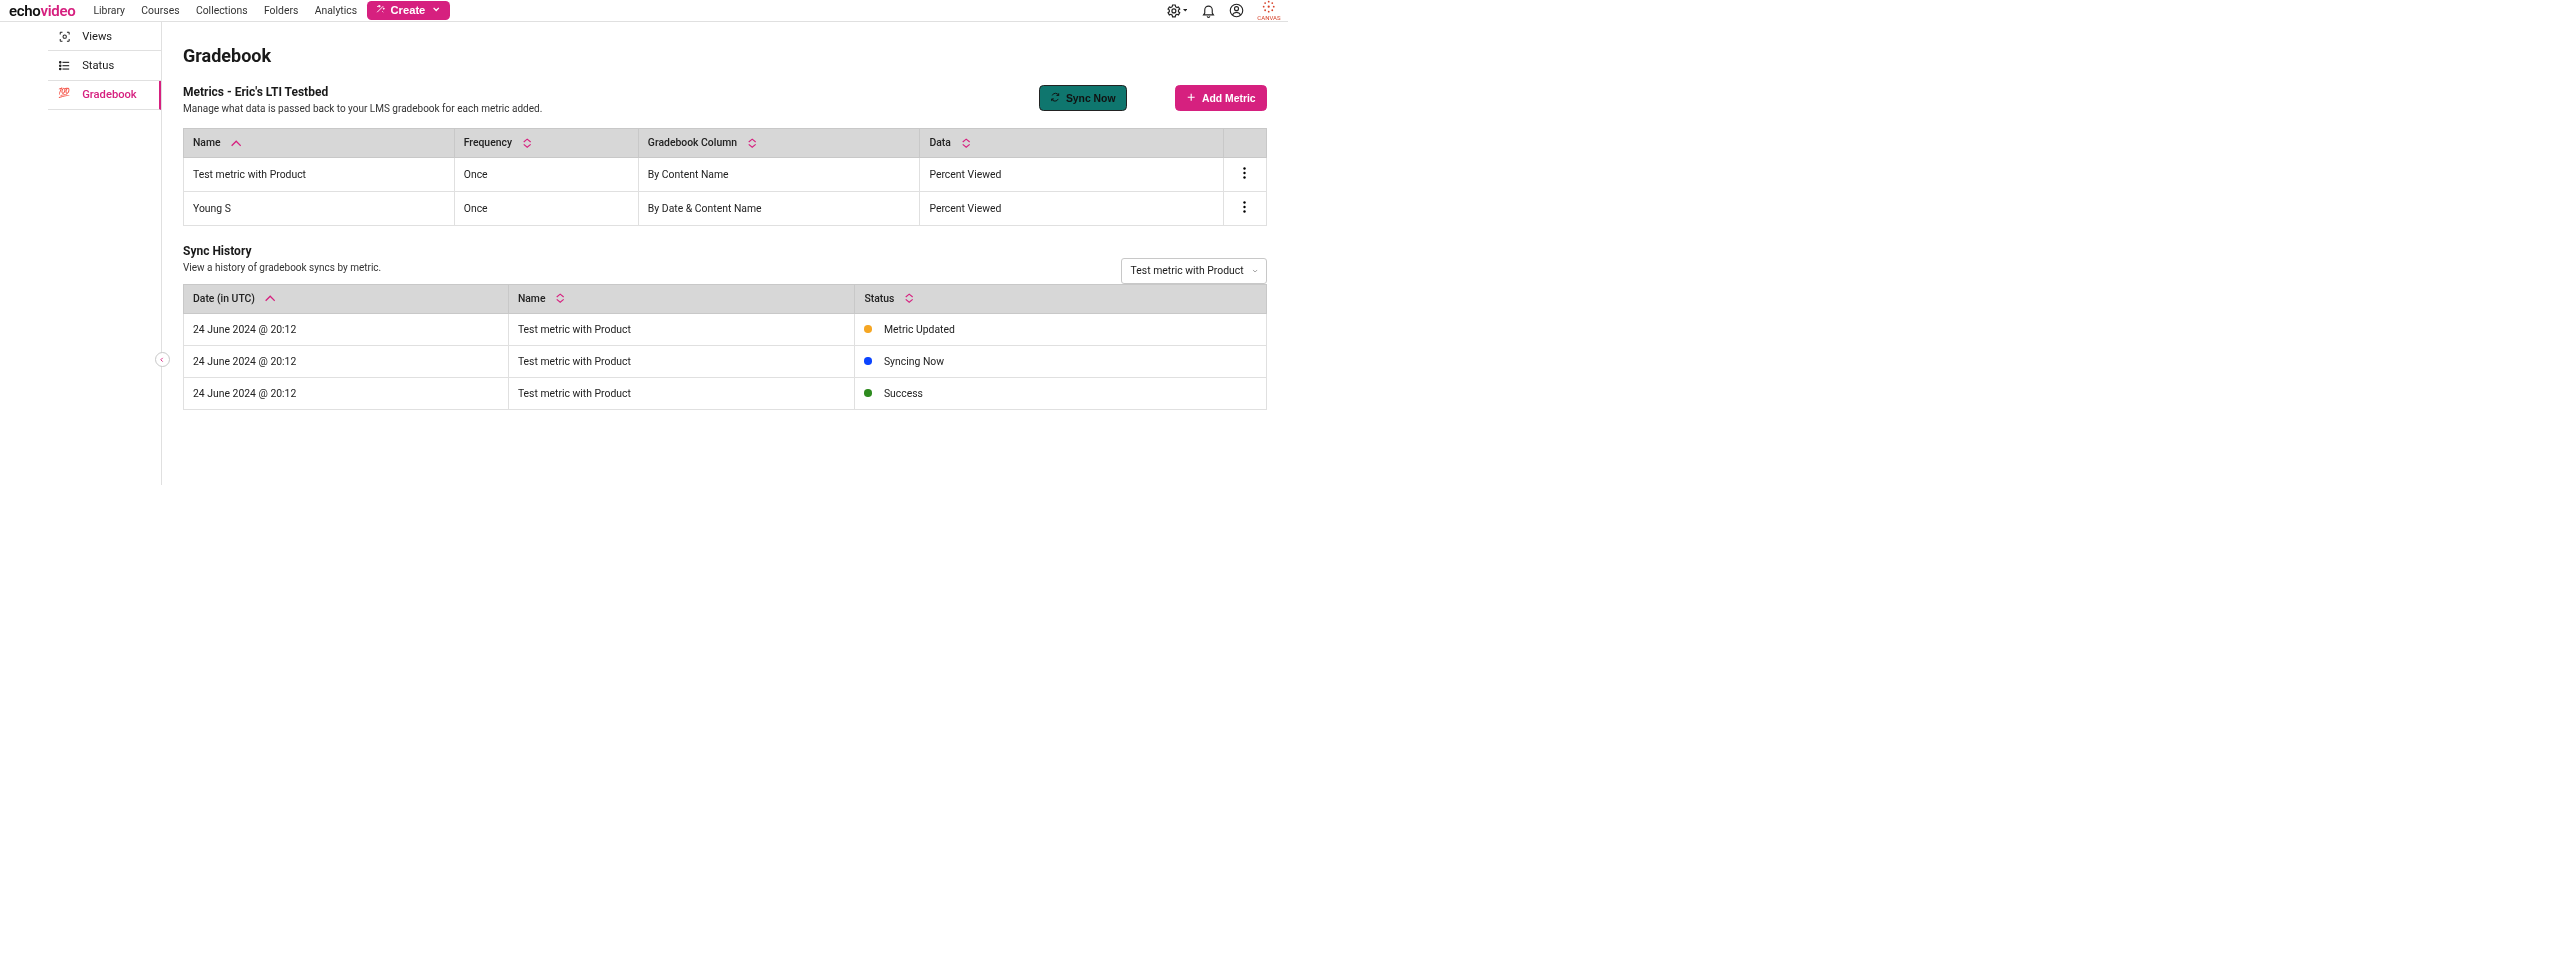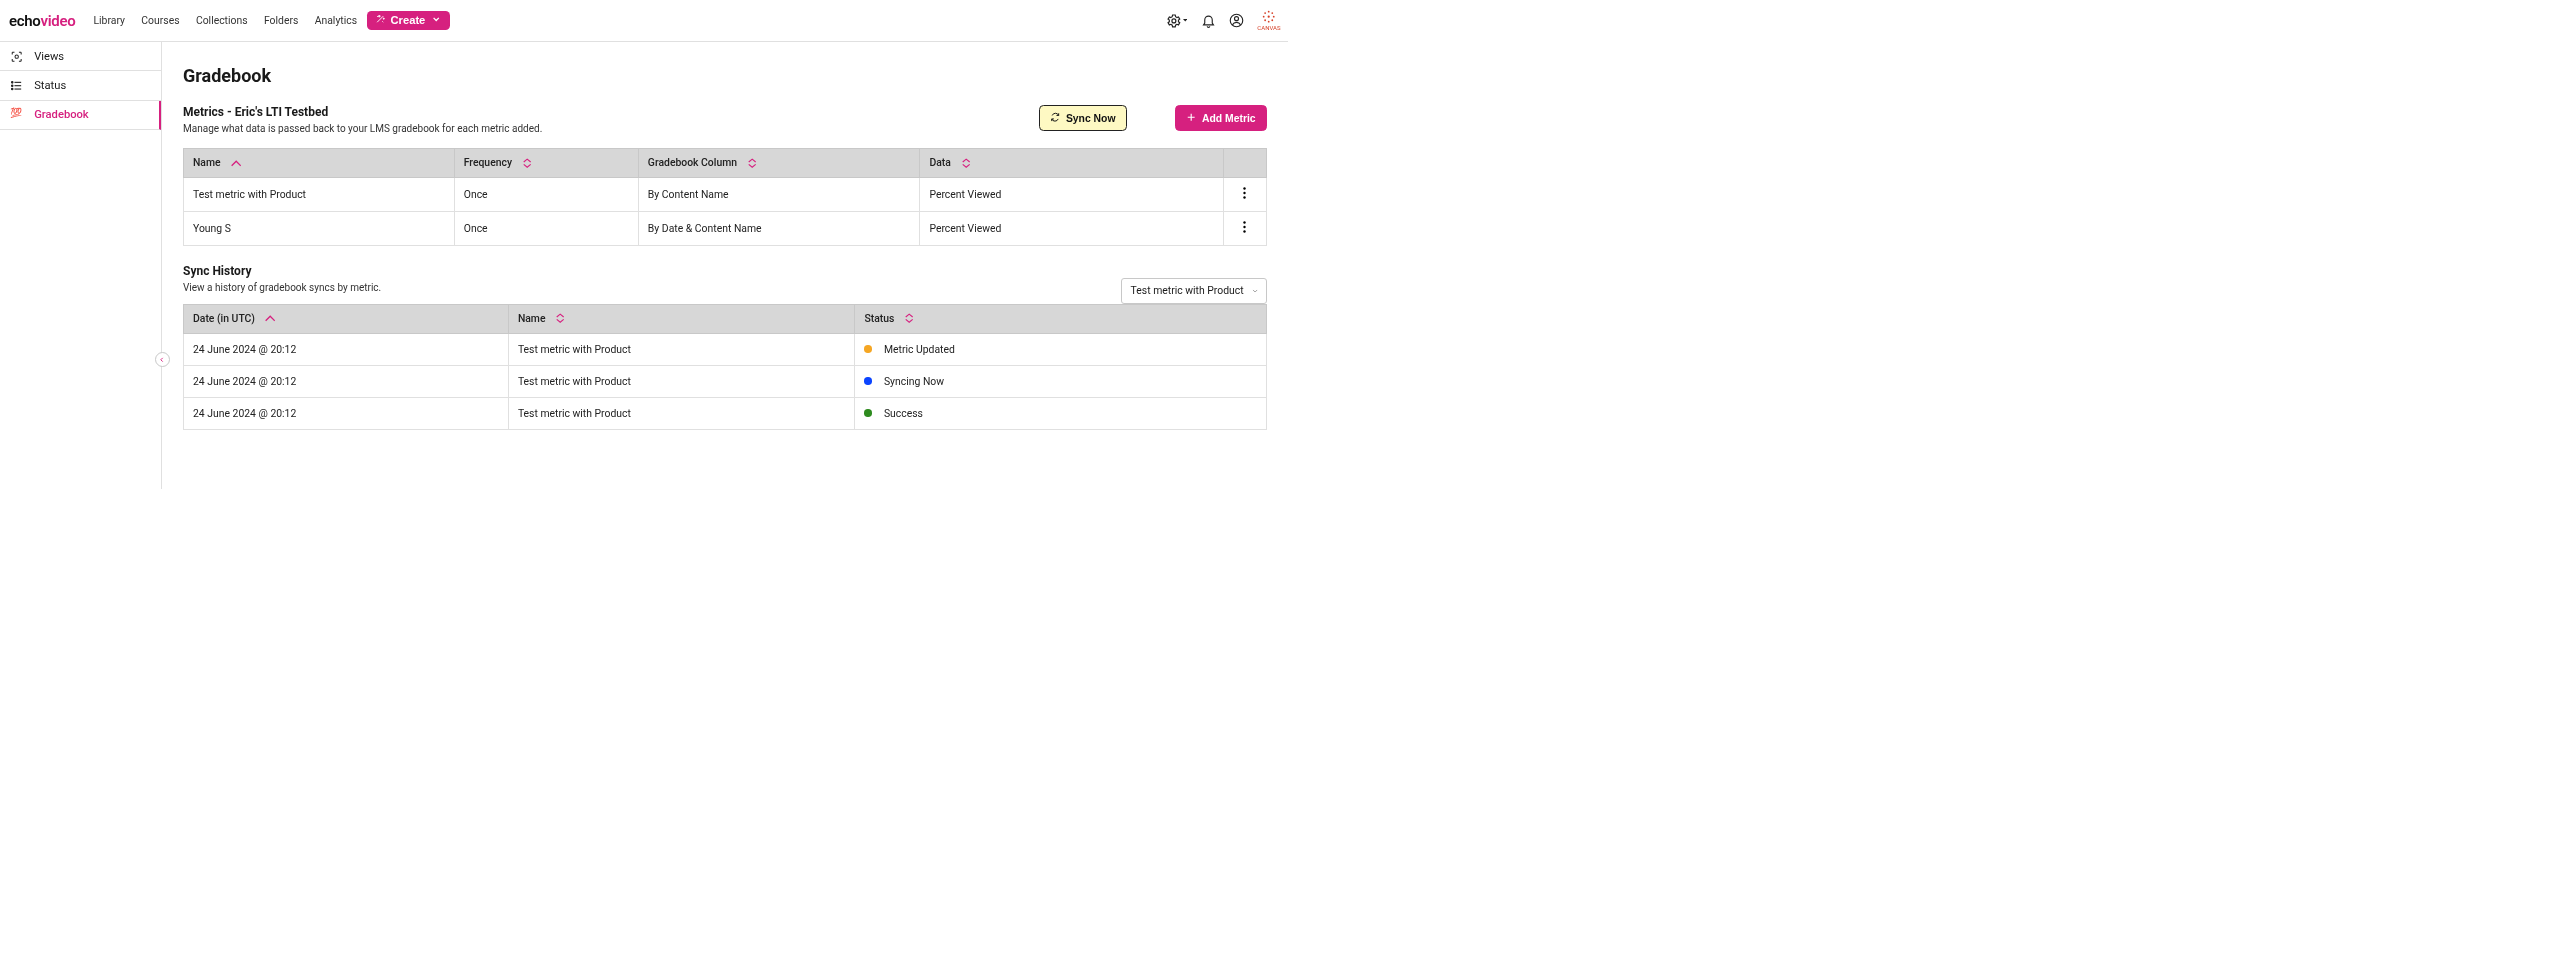--- a/index.html
+++ b/index.html
@@ -21,21 +21,21 @@
     font-family:-apple-system,BlinkMacSystemFont,"Segoe UI",Roboto,Helvetica,Arial,sans-serif;
     font-size:10.4px;
     color:var(--text);
     background:#fff;
     width:1288px;
     height:489px;
     position:relative;
   }
   
   .topbar{
-    display:flex;align-items:center;height:42px;padding:0 7.5px 0 9px;
+    display:flex;align-items:center;height:22px;padding:0 7.5px 0 9px;
     border-bottom:0.7px solid var(--border);
     font-size:10.4px;
   }
   .logo{font-size:15px;font-weight:600;letter-spacing:-.02em;margin-right:18px;display:flex;}
   .logo .e{color:#111;}
   .logo .v{color:var(--pink);}
   .nav{display:flex;gap:16.4px;align-items:center;}
   .nav-item{color:#333;cursor:pointer;}
   .create-btn{
     margin-left:10.4px;
@@ -47,20 +47,21 @@
   .spacer{flex:1;}
   .top-icons{display:flex;align-items:center;gap:13.4px;}
   .top-icon{width:15px;height:15px;color:#222;cursor:pointer;display:flex;align-items:center;justify-content:center;}
   .canvas-logo{display:flex;flex-direction:column;align-items:center;font-size:6px;color:#d64027;gap:0.7px;}
   .canvas-logo svg{width:13.4px;height:13.4px;}
   
   .shell{display:flex;height:calc(489px - 26px);}
   .sidebar{
     width:var(--sidebar-w);border-right:0.7px solid var(--border);
     flex-shrink:0;
+    padding-left:48px;
   }
   .sb-item{
     display:flex;align-items:center;gap:10.4px;
     padding:7.5px 10.4px;border-bottom:0.7px solid var(--border);
     font-size:11.2px;cursor:pointer;
   }
   .sb-item svg,.sb-item .ico{width:13.4px;height:13.4px;flex-shrink:0;color:#222;}
   .sb-item.active{color:var(--pink);font-weight:500;border-right:2.2px solid var(--pink);background:#fff;}
   .sb-item.active svg,.sb-item.active .ico{color:var(--pink);}
   .collapse-handle{
@@ -73,21 +74,21 @@
   .main{flex:1;padding:15px 21px 22.4px 21px;overflow:auto;}
   h1{font-size:18px;font-weight:700;margin:7.5px 0 19.4px 0;}
   .section-head{display:flex;align-items:flex-start;justify-content:space-between;margin-bottom:3px;}
   h2{font-size:12px;font-weight:700;margin:0 0 4.5px 0;}
   .sub{color:#333;font-size:10px;margin:0 0 10.4px 0;}
   .btn-row{display:flex;gap:6px;align-items:center;}
   .btn{
     display:flex;align-items:center;gap:5.2px;border-radius:4.5px;
     padding:6px 10.4px;font-size:10.4px;font-weight:700;cursor:pointer;
   }
-  .btn-outline{background:#fef9c3;border:1.1px solid #222;color:#111;}
+  .btn-outline{background:#0f766e;border:1.1px solid #222;color:#111;}
   .btn-pink{background:var(--pink);border:1.1px solid var(--pink);color:#fff;margin-left:42px;}
   .btn svg{width:10.4px;height:10.4px;}
   
   table{width:100%;border-collapse:collapse;font-size:10.4px;}
   thead th{
     background:var(--table-head);text-align:left;font-weight:500;
     padding:7.5px 9px;border:0.7px solid var(--border-dark);color:#222;
   }
   tbody td{
     padding:9px 9px;border:0.7px solid var(--border);color:#222;

